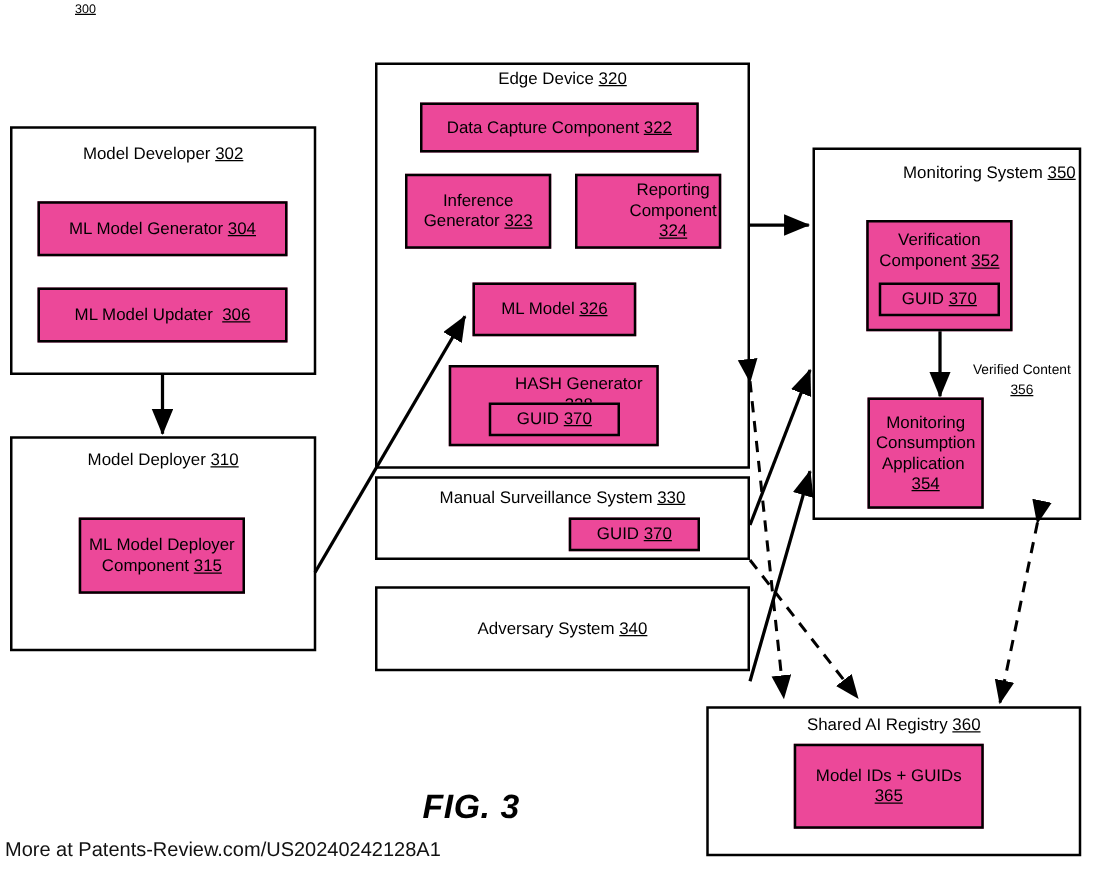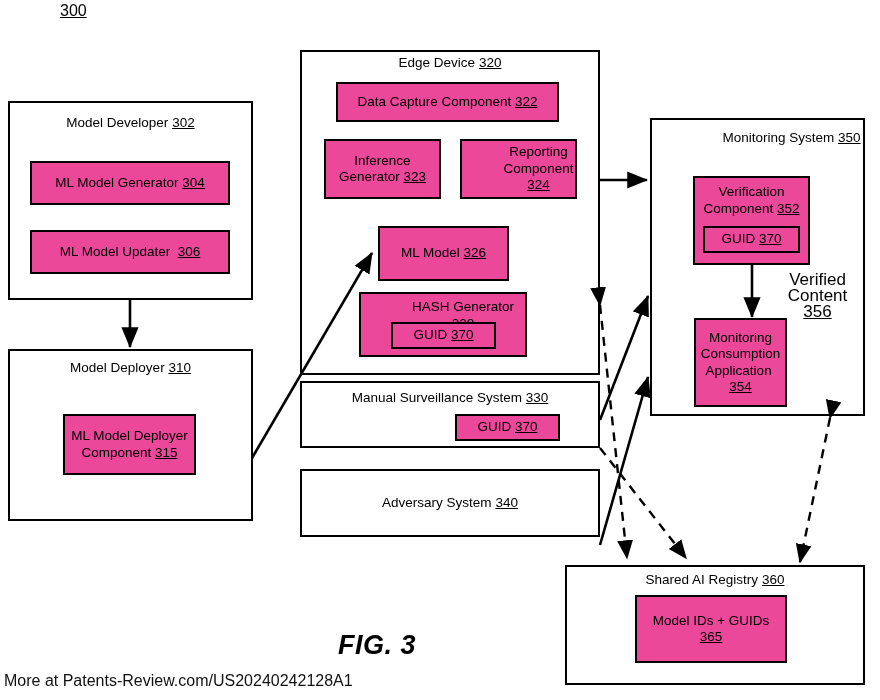--- a/index.html
+++ b/index.html
@@ -46,31 +46,32 @@
   }
   .lbl {
     font-size: 13.5px;
     line-height: 16.5px;
     color: #000;
     padding: 0 4px;
   }
   .u { text-decoration: underline; }
   .freetext {
     position: absolute;
-    font-size: 17px;
+    font-size: 11px;
     line-height: 16px;
     color: #000;
     text-align: center;
     z-index: 9;
+    margin-top: 16px;
   }
   #fignum {
     position: absolute;
     left: 60px;
     top: 2px;
-    font-size: 16px;
+    font-size: 10px;
     text-decoration: underline;
     color: #000;
     z-index: 9;
   }
   #figcaption {
     position: absolute;
     left: 0;
     width: 880px;
     top: 630px;
     text-align: center;
@@ -180,21 +181,21 @@
   <div class="innerbox" style="left:324px; top:139px; width:117px; height:60px;">
     <span class="lbl">
       Inference<br>Generator <span class="u">323</span>
     </span>
   </div>
   <div class="innerbox" style="left:460px; top:139px; width:117px; height:60px;padding-left:40px;">
     <span class="lbl">
       Reporting<br>Component <span class="u">324</span>
     </span>
   </div>
-  <div class="innerbox" style="left:378px; top:226px; width:131px; height:55px;">
+  <div class="innerbox" style="left:378px; top:226px; width:131px; height:43px;">
     <span class="lbl">
       <span>ML Model</span>
       <span class="u">326</span>
     </span>
   </div>
   <div class="innerbox" style="left:359px; top:292px; width:168px; height:65px; display:block;">
     <div class="lbl" style="text-align:center; padding-top:5px;margin-left:40px;">
       <span>HASH Generator</span>
       <span class="u">328</span>
     </div>

